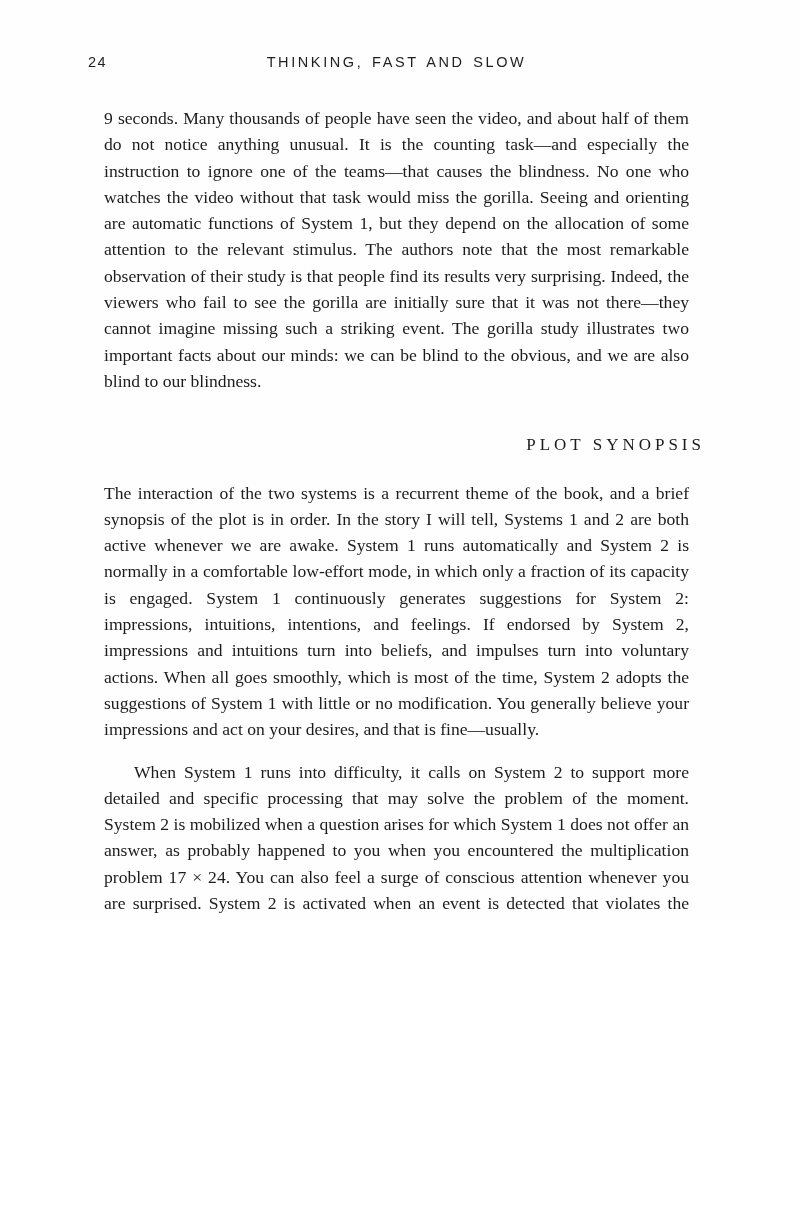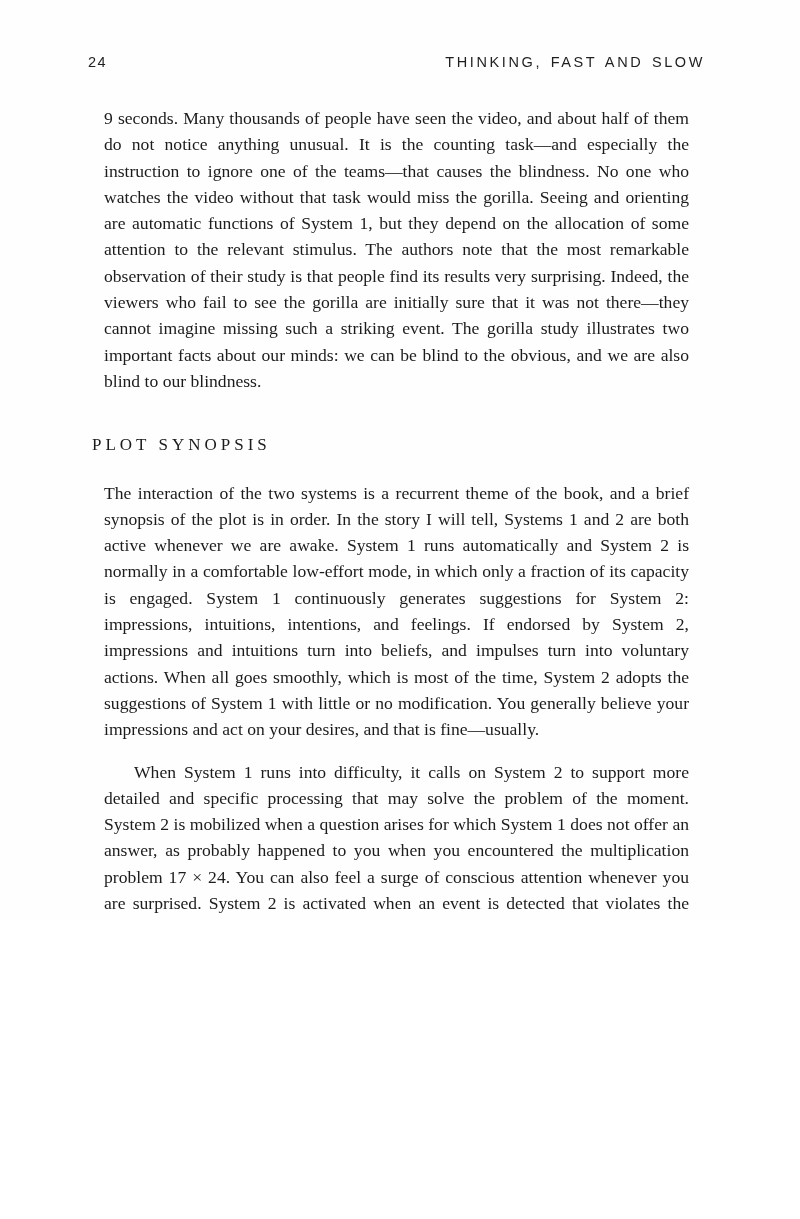--- a/index.html
+++ b/index.html
@@ -25,41 +25,41 @@
     color: #1f1f1f;
   }
   .page-number {
     position: absolute;
     left: 0;
     top: 0;
     letter-spacing: 1.5px;
   }
   .running-head {
     display: block;
-    text-align: right;
+    text-align: center;
     letter-spacing: 2.6px;
     word-spacing: 2px;
   }
   .text-block {
     margin-top: 31px;
     font-size: 17.6px;
     line-height: 26.3px;
     text-align: justify;
   }
   .para {
     margin: 16px;
     padding: 0;
   }
   .para.indent {
     text-indent: 30px;
   }
   .section-heading {
     font-weight: 400;
     font-size: 17px;
-    text-align: left;
+    text-align: right;
     letter-spacing: 4px;
     margin: 38px 0 21px 0;
     text-indent: 4px; 
   }
 </style>
 </head>
 <body>
 
 <div class="page">
 

